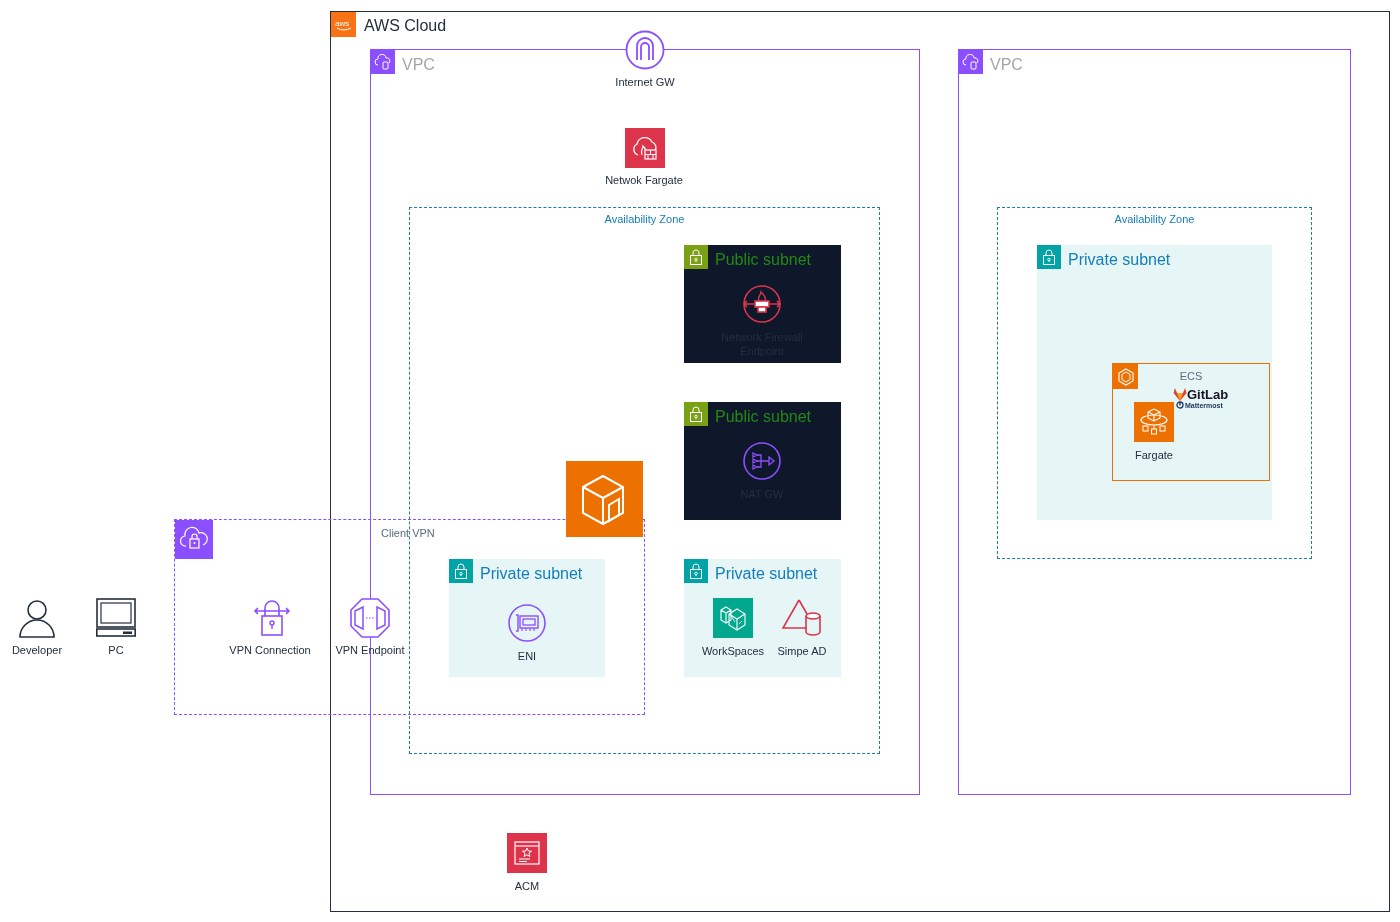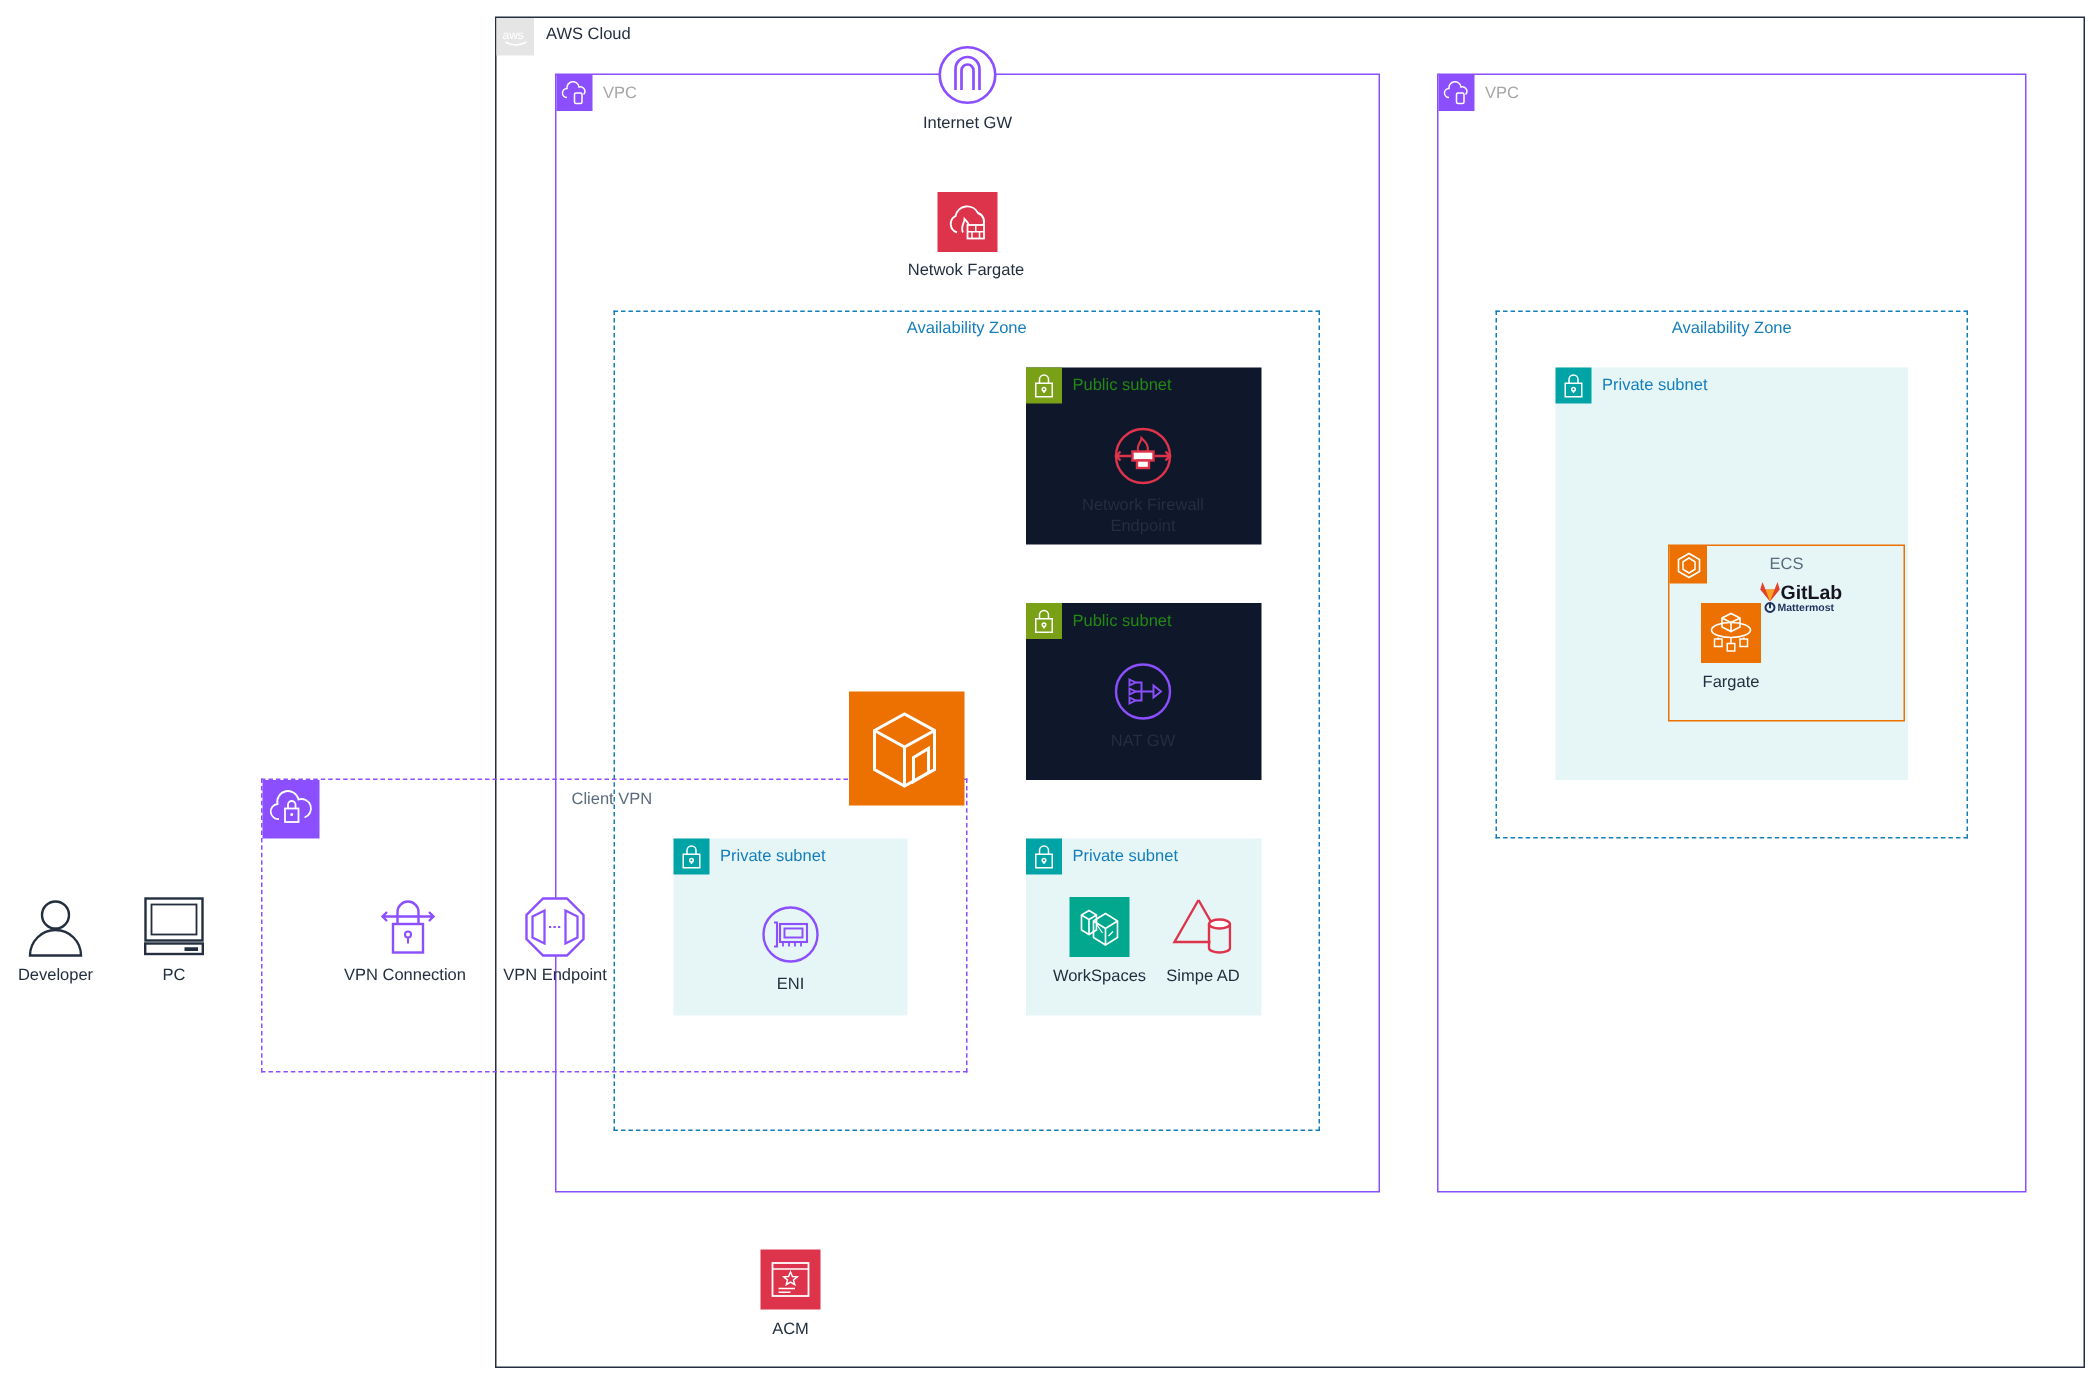--- a/index.html
+++ b/index.html
@@ -8,28 +8,28 @@
   .abs { position:absolute; }
   .lbl { position:absolute; font-size:11px; color:#232f3e; white-space:nowrap; text-align:center; line-height:14px; }
   .box { position:absolute; box-sizing:border-box; }
   .aws-cloud { left:330px; top:11px; width:1060px; height:901px; border:1px solid #232f3e; }
   .vpc { border:1px solid #8c4fff; }
   .az { border:1px dashed #147eba; }
   .clientvpn { border:1px dashed #8c4fff; }
   .pub { background:#0f172a; }
   .priv { background:#e6f6f7; }
   .grp-icon { position:absolute; left:0; top:0; width:24px; height:24px; display:flex; align-items:center; justify-content:center; }
-  .grp-title { position:absolute; top:6px; left:31px; font-size:11px; white-space:nowrap;text-align:center; }
+  .grp-title { position:absolute; top:6px; left:31px; font-size:16px; white-space:nowrap;text-align:center; }
   .svcicon { position:absolute; width:40px; height:40px; display:flex; align-items:center; justify-content:center; }
 </style>
 </head>
 <body>
 
 <div class="box aws-cloud">
-  <div class="grp-icon" style="background:#e5e5e5;width:25px;height:25px;">
+  <div class="grp-icon" style="background:#f97316;width:25px;height:25px;">
     <svg width="20" height="14" viewBox="0 0 20 14">
         <text x="1" y="8" font-size="8" fill="#fff" font-family="Liberation Sans, sans-serif">aws</text>
         <path d="M3 10 Q10 14 17 10" stroke="#fff" fill="none" stroke-width="1"></path>
       </svg>
   </div>
   <div class="grp-title" style="color:#232f3e;left:33px;top:5px;">AWS Cloud</div>
 </div>
 
 <div class="box vpc" style="left:370px;top:49px;width:550px;height:746px;">
   <div class="grp-icon" style="background:#8c4fff;">

